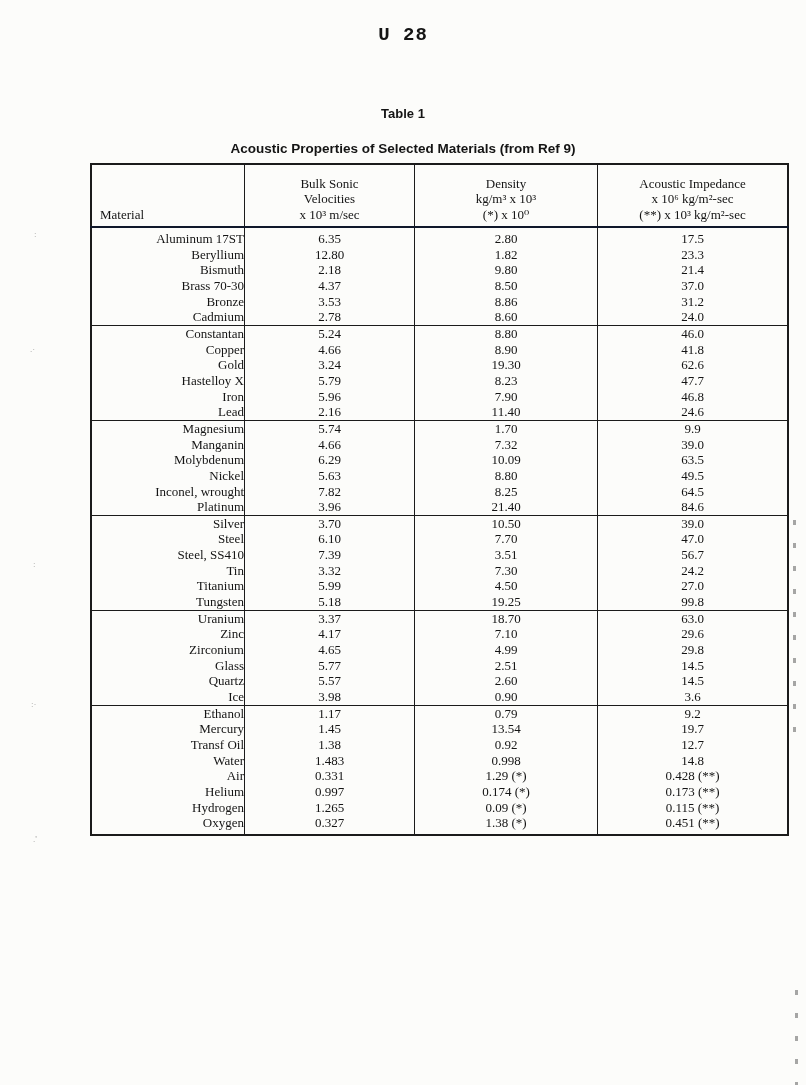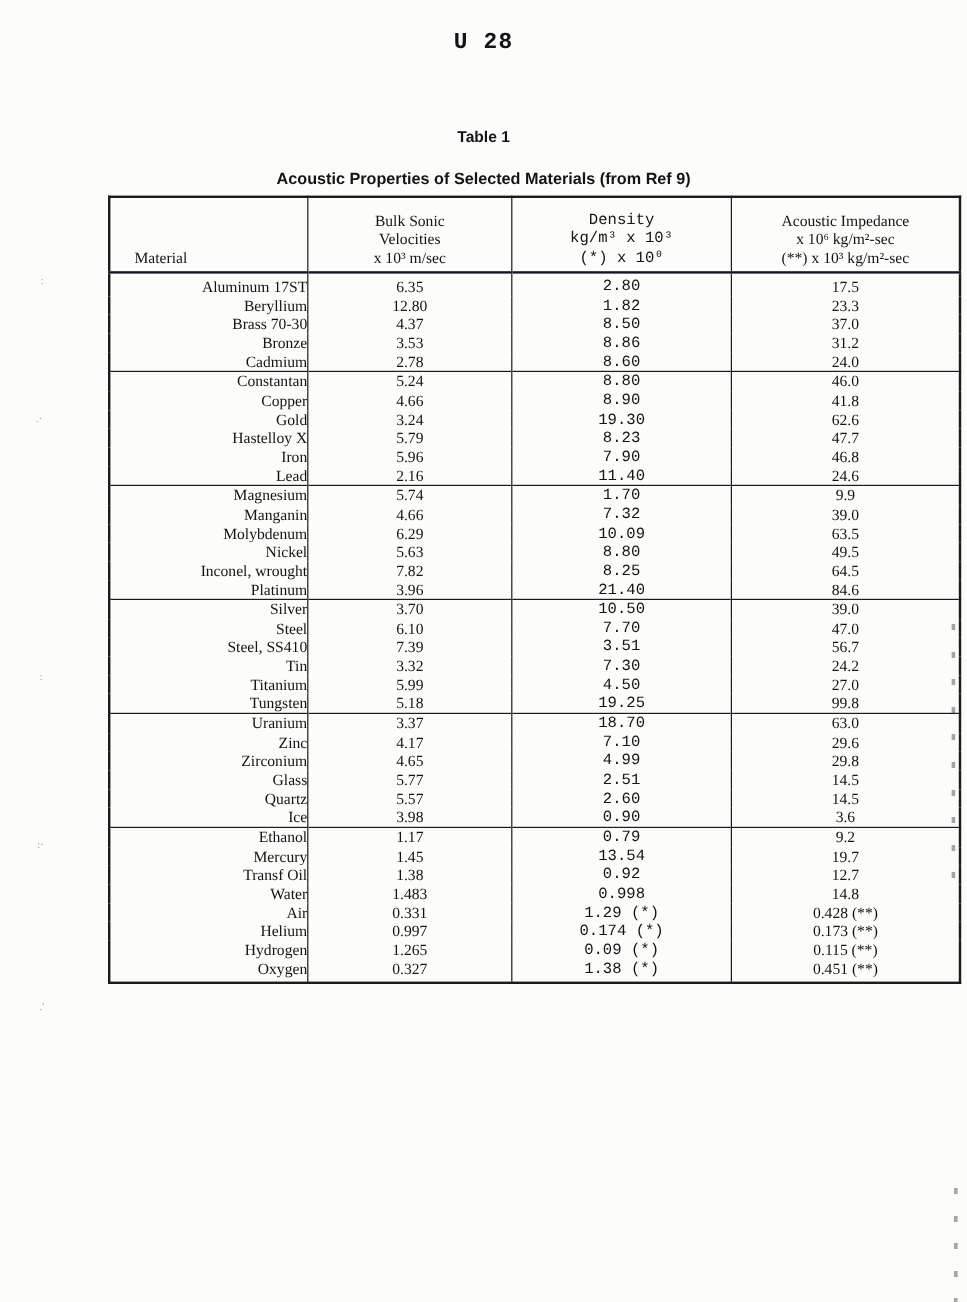--- a/index.html
+++ b/index.html
@@ -29,35 +29,35 @@
   table.acoustic {
     position:absolute; left:90px; top:163px;
     width:670px;
     border-collapse:collapse;
     table-layout:fixed;
     border:2px solid #1b1b1b;
   }
   th, td { border:0; }
   th:nth-child(1), td:nth-child(1) { width:142px; }
   th:nth-child(2), td:nth-child(2) { width:165px; }
-  th:nth-child(3), td:nth-child(3) { width:178px;font-family:Liberation Mono, monospace; }
+  th:nth-child(3), td:nth-child(3) { width:178px; }
   th:nth-child(4), td:nth-child(4) { width:185px; }
   th + th, td + td { border-left:1.5px solid #1b1b1b; }
 
   thead th {
     font-weight:normal;
     font-size:13px;
     line-height:15.5px;
     text-align:center;
     vertical-align:bottom;
     padding:5px 2px 4px 2px;
     height:52px;
     border-bottom:2px solid #0f172a;
   }
-  thead th.mat-h { text-align:left; padding-left:20px; }
+  thead th.mat-h { text-align:left; padding-left:8px; }
 
   tbody td {
     font-size:13px;
     line-height:15.66px;
     padding:0;
     white-space:nowrap;
     overflow:hidden;
   }
   tbody td.mat { text-align:right; padding-left:8px; }
   tbody td.num { text-align:center; }
@@ -114,20 +114,26 @@
         <td class="num">2.80</td>
         <td class="num">17.5</td>
       </tr>
       <tr>
         <td class="mat">Beryllium</td>
         <td class="num">12.80</td>
         <td class="num">1.82</td>
         <td class="num">23.3</td>
       </tr>
       <tr>
+        <td class="mat">Bismuth</td>
+        <td class="num">2.18</td>
+        <td class="num">9.80</td>
+        <td class="num">21.4</td>
+      </tr>
+      <tr>
         <td class="mat">Brass 70-30</td>
         <td class="num">4.37</td>
         <td class="num">8.50</td>
         <td class="num">37.0</td>
       </tr>
       <tr>
         <td class="mat">Bronze</td>
         <td class="num">3.53</td>
         <td class="num">8.86</td>
         <td class="num">31.2</td>

